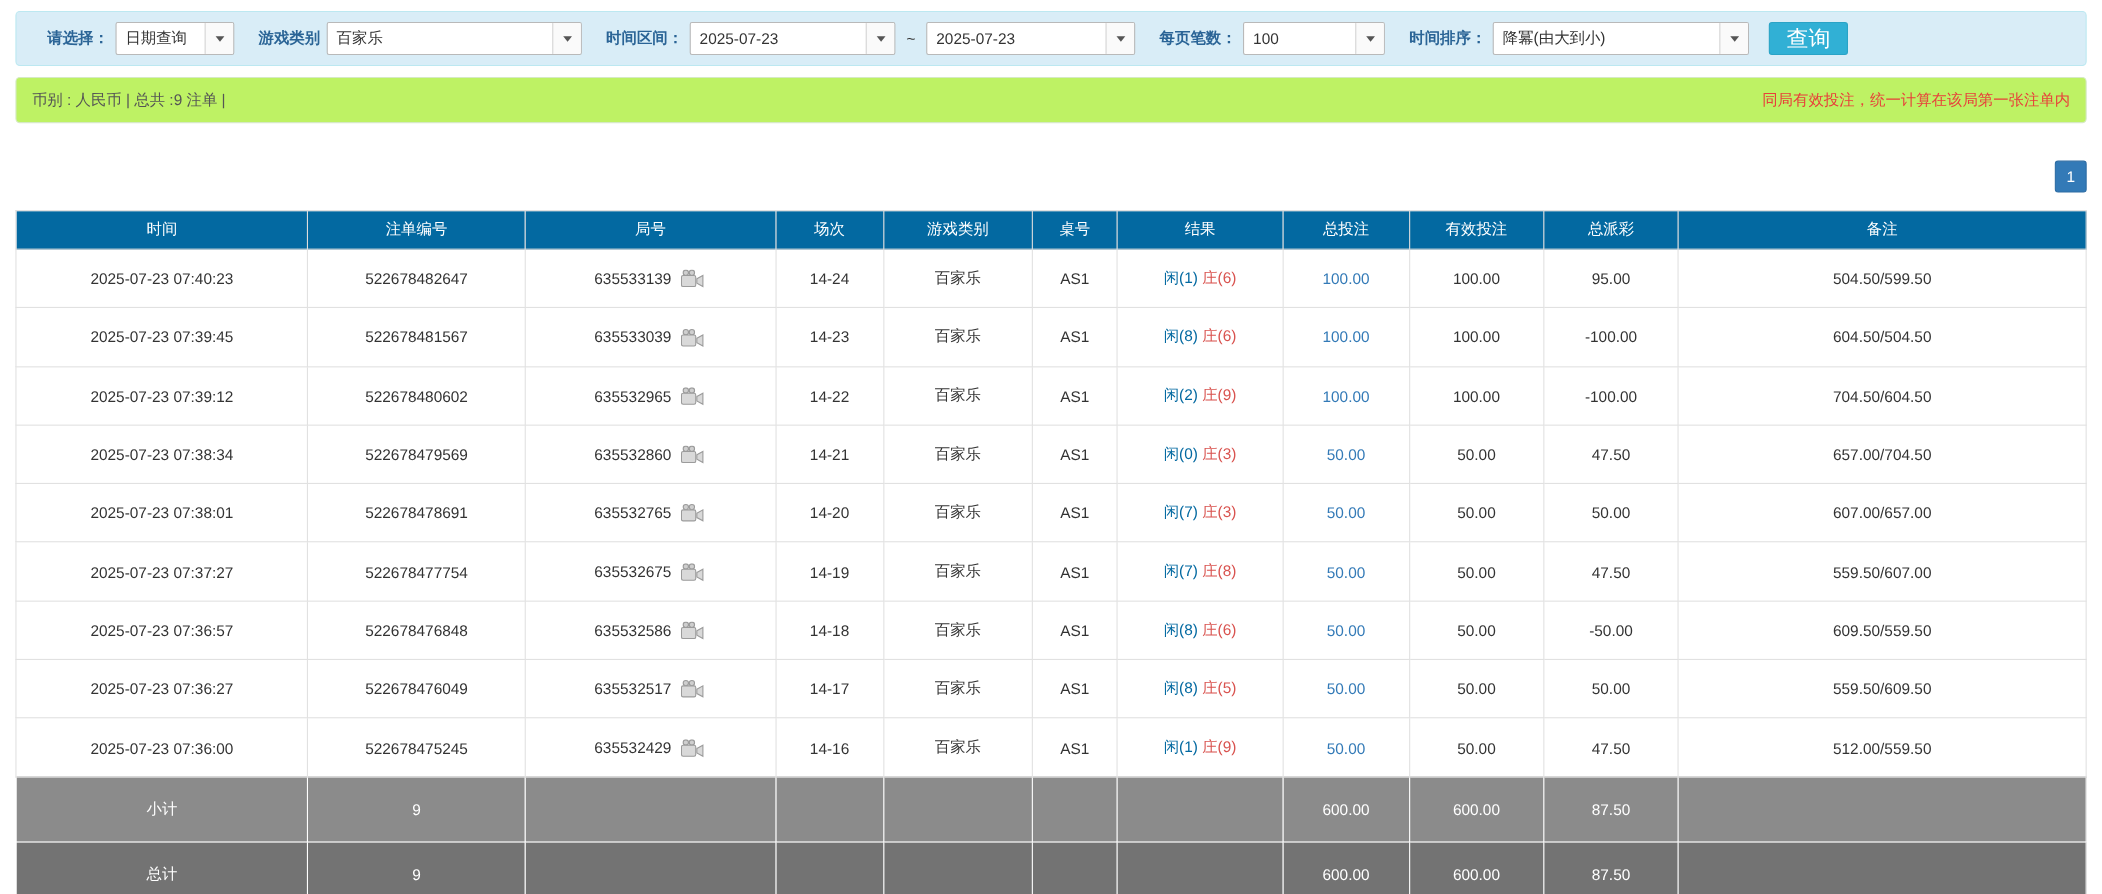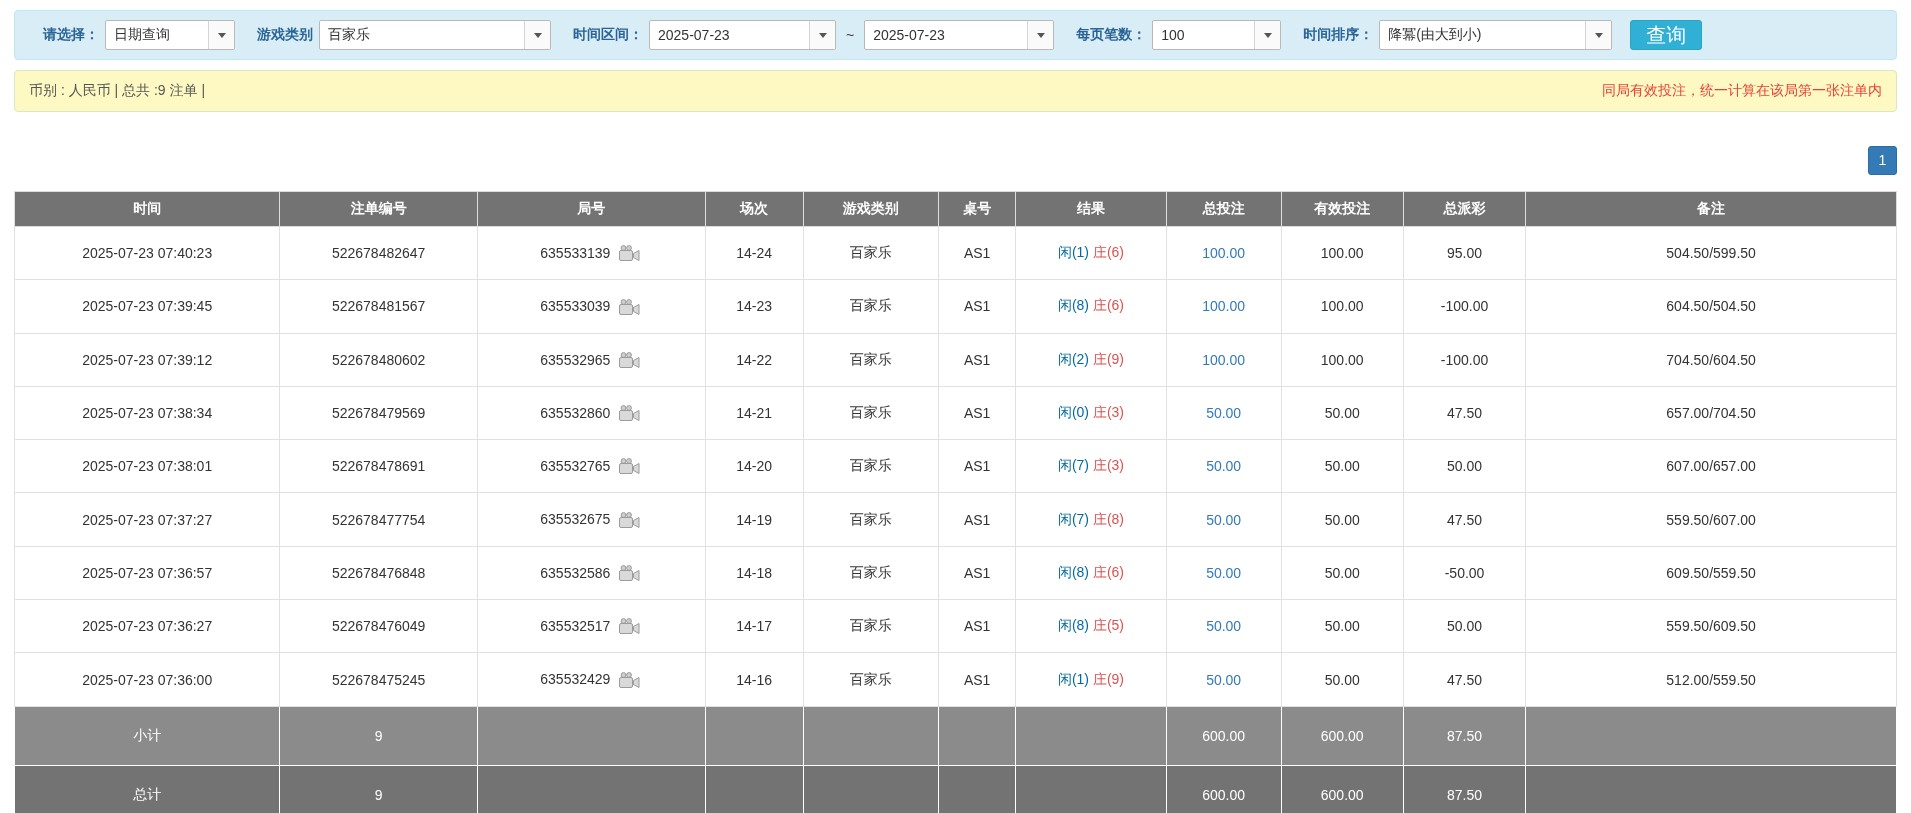--- a/index.html
+++ b/index.html
@@ -45,21 +45,21 @@
   .search-btn {
     height: 30px; padding: 0 15px; margin-left: 12px;
     background: #31b0d5; border: 1px solid #2aa3c6; border-radius: 3px;
     color: #fff; font-size: 20px; cursor: pointer;
     font-family: inherit;
   }
 
   
   .summary-bar {
     margin: 10px 14px 0;
-    background: #fef9c3; border: 1px solid #d6e9c6; border-radius: 4px;
+    background: #bef264; border: 1px solid #d6e9c6; border-radius: 4px;
     padding: 11px 14px;
     display: flex; justify-content: space-between; align-items: center;
   }
   .summary-info { color: #555; }
   .summary-note { color: #e8403a; }
 
   
   .pagination { margin: 34px 14px 16px; text-align: right; }
   .page-btn {
     display: inline-block; min-width: 29px; height: 29px; line-height: 27px;
@@ -67,21 +67,21 @@
     border-radius: 3px; color: #fff; cursor: pointer; font-size: 14px;
   }
 
   
   table.records {
     width: 1883px; margin: 0 14px;
     border-collapse: collapse; table-layout: fixed;
     font-size: 14px;
   }
   table.records th {
-    background: #737373; color: #fff; font-weight: bold;
+    background: #0369a1; color: #fff; font-weight: normal;
     border: 1px solid #ddd; padding: 8px 6px; text-align: center;
   }
   table.records tbody td {
     border: 1px solid #e1e1e1; padding: 17px 6px; text-align: center;
     color: #333; background: #fff; white-space: nowrap; overflow: hidden;
   }
   .round-cell .round-id { vertical-align: middle; }
   .video-icon {
     display: inline-block; vertical-align: middle; margin-left: 7px;
     padding: 1px 2px 0; cursor: pointer; line-height: 0;
@@ -96,21 +96,21 @@
     color: #fff; white-space: nowrap;
   }
   tr.foot-sub td { background: #8b8b8b; }
   tr.foot-total td { background: #737373; }
 </style>
 </head>
 <body>
 
 <div class="filter-bar">
   <span class="flabel">请选择：</span>
-  <div class="combo" style="width:130px">
+  <div class="combo" style="width:108px">
     <span class="combo-text">日期查询</span>
     <span class="combo-arrow">
         <i class="caret"></i>
       </span>
   </div>
 
   <span class="flabel gap-left">游戏类别</span>
   <div class="combo" style="width:232px">
     <span class="combo-text">百家乐</span>
     <span class="combo-arrow">

